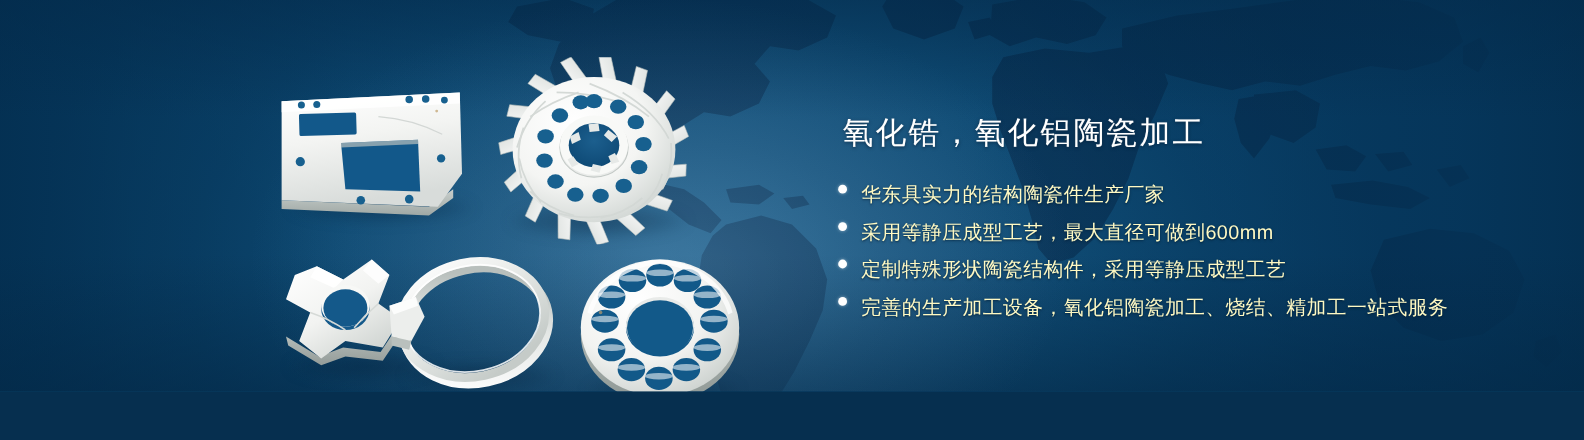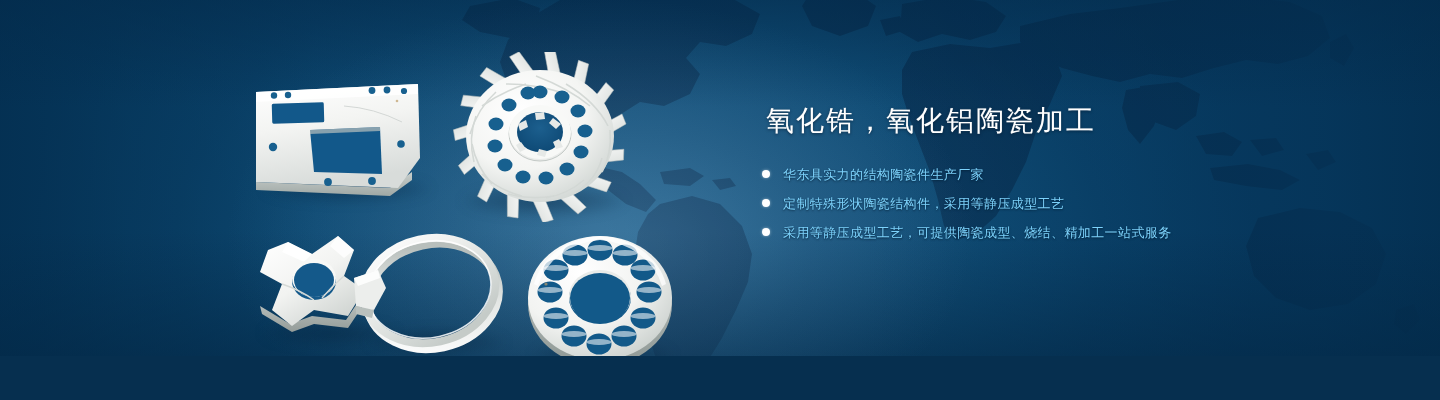--- a/index.html
+++ b/index.html
@@ -71,23 +71,23 @@
     font-size:28px;
     letter-spacing:2px;
     font-weight:400;
     line-height:1.2;
     margin:0 0 30px 4px;
     text-shadow:0 1px 3px rgba(2,26,48,0.75), 0 0 1px rgba(255,255,255,0.35);
     white-space:nowrap;
   }
   .bullets{list-style:none;margin:0;padding:0;}
   .bullets li{
-    display:flex;align-items:center;
-    color:#7dd3fc;
-    font-size:13px;
+    display:flex;align-items:flex-start;
+    color:#fef9c3;
+    font-size:18px;
     line-height:1;
     margin-bottom:16px;
     letter-spacing:0.4px;
     text-shadow:0 1px 2px rgba(2,26,48,0.8);
     white-space:nowrap;
   }
   .bullets li:last-child{margin-bottom:0;}
   .dot{
     flex:0 0 auto;
     width:8px;height:8px;border-radius:50%;
@@ -432,22 +432,26 @@
 
   <div class="copy">
     <h1 class="headline">氧化锆，氧化铝陶瓷加工</h1>
     <ul class="bullets">
       <li>
         <span class="dot"></span>
         <span>华东具实力的结构陶瓷件生产厂家</span>
       </li>
       <li>
         <span class="dot"></span>
+        <span>采用等静压成型工艺，最大直径可做到600mm</span>
+      </li>
+      <li>
+        <span class="dot"></span>
         <span>定制特殊形状陶瓷结构件，采用等静压成型工艺</span>
       </li>
       <li>
         <span class="dot"></span>
-        <span>采用等静压成型工艺，可提供陶瓷成型、烧结、精加工一站式服务</span>
+        <span>完善的生产加工设备，氧化铝陶瓷加工、烧结、精加工一站式服务</span>
       </li>
     </ul>
   </div>
 
 </div>
 
 </body></html>

